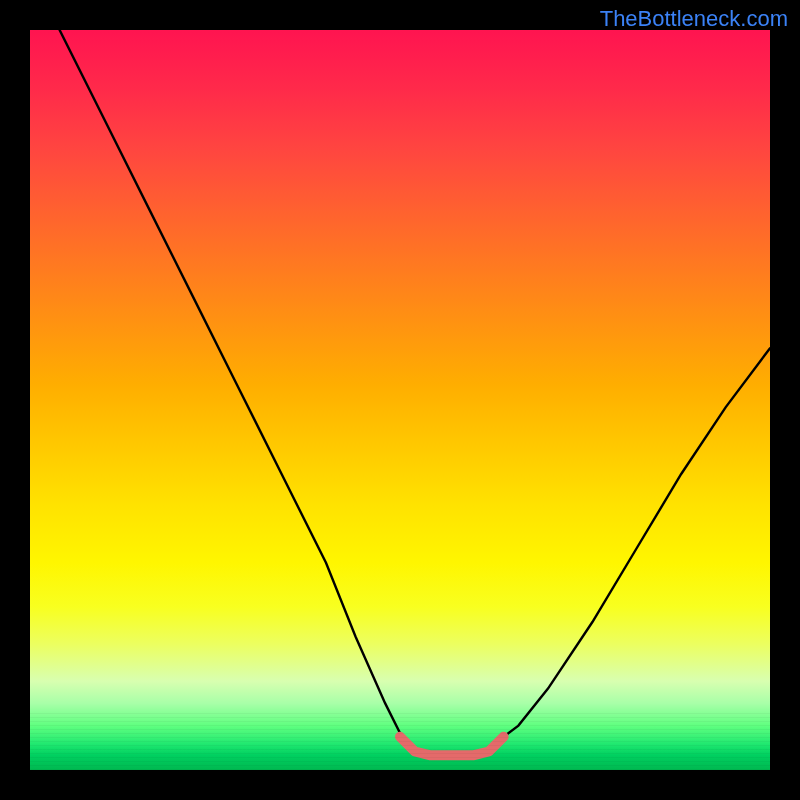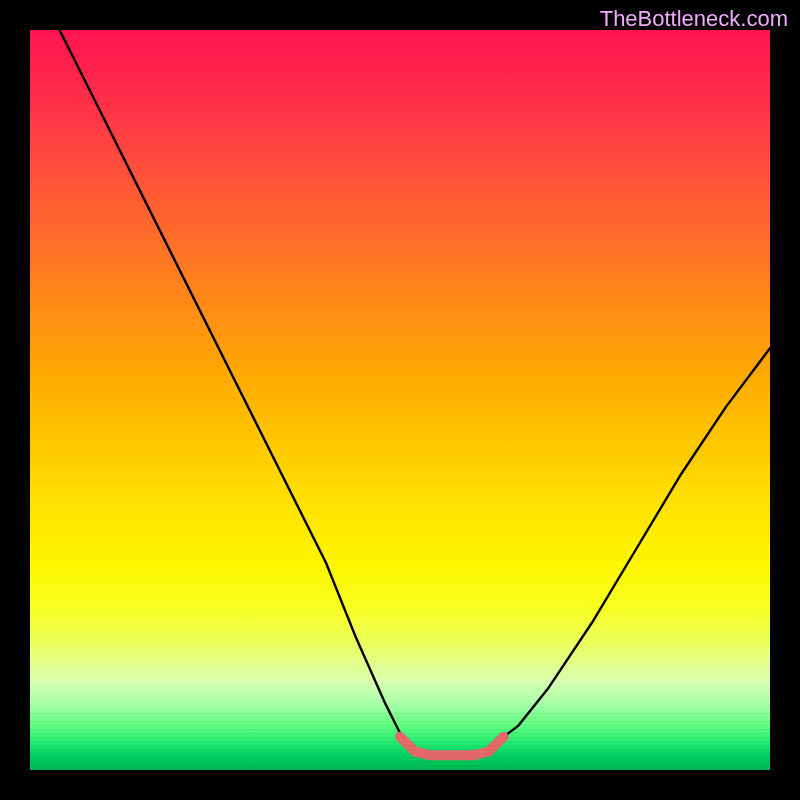--- a/index.html
+++ b/index.html
@@ -7,21 +7,21 @@
     width: 800px;
     height: 800px;
     background: #000;
     position: relative;
     font-family: Arial, sans-serif;
   }
   .watermark {
     position: absolute;
     top: 6px;
     right: 12px;
-    color: #f0abfc;
+    color: #3b82f6;
     font-size: 22px;
     font-weight: 500;
     z-index: 10;
   }
   .plot-area {
     position: absolute;
     left: 30px;
     top: 30px;
     width: 740px;
     height: 740px;

